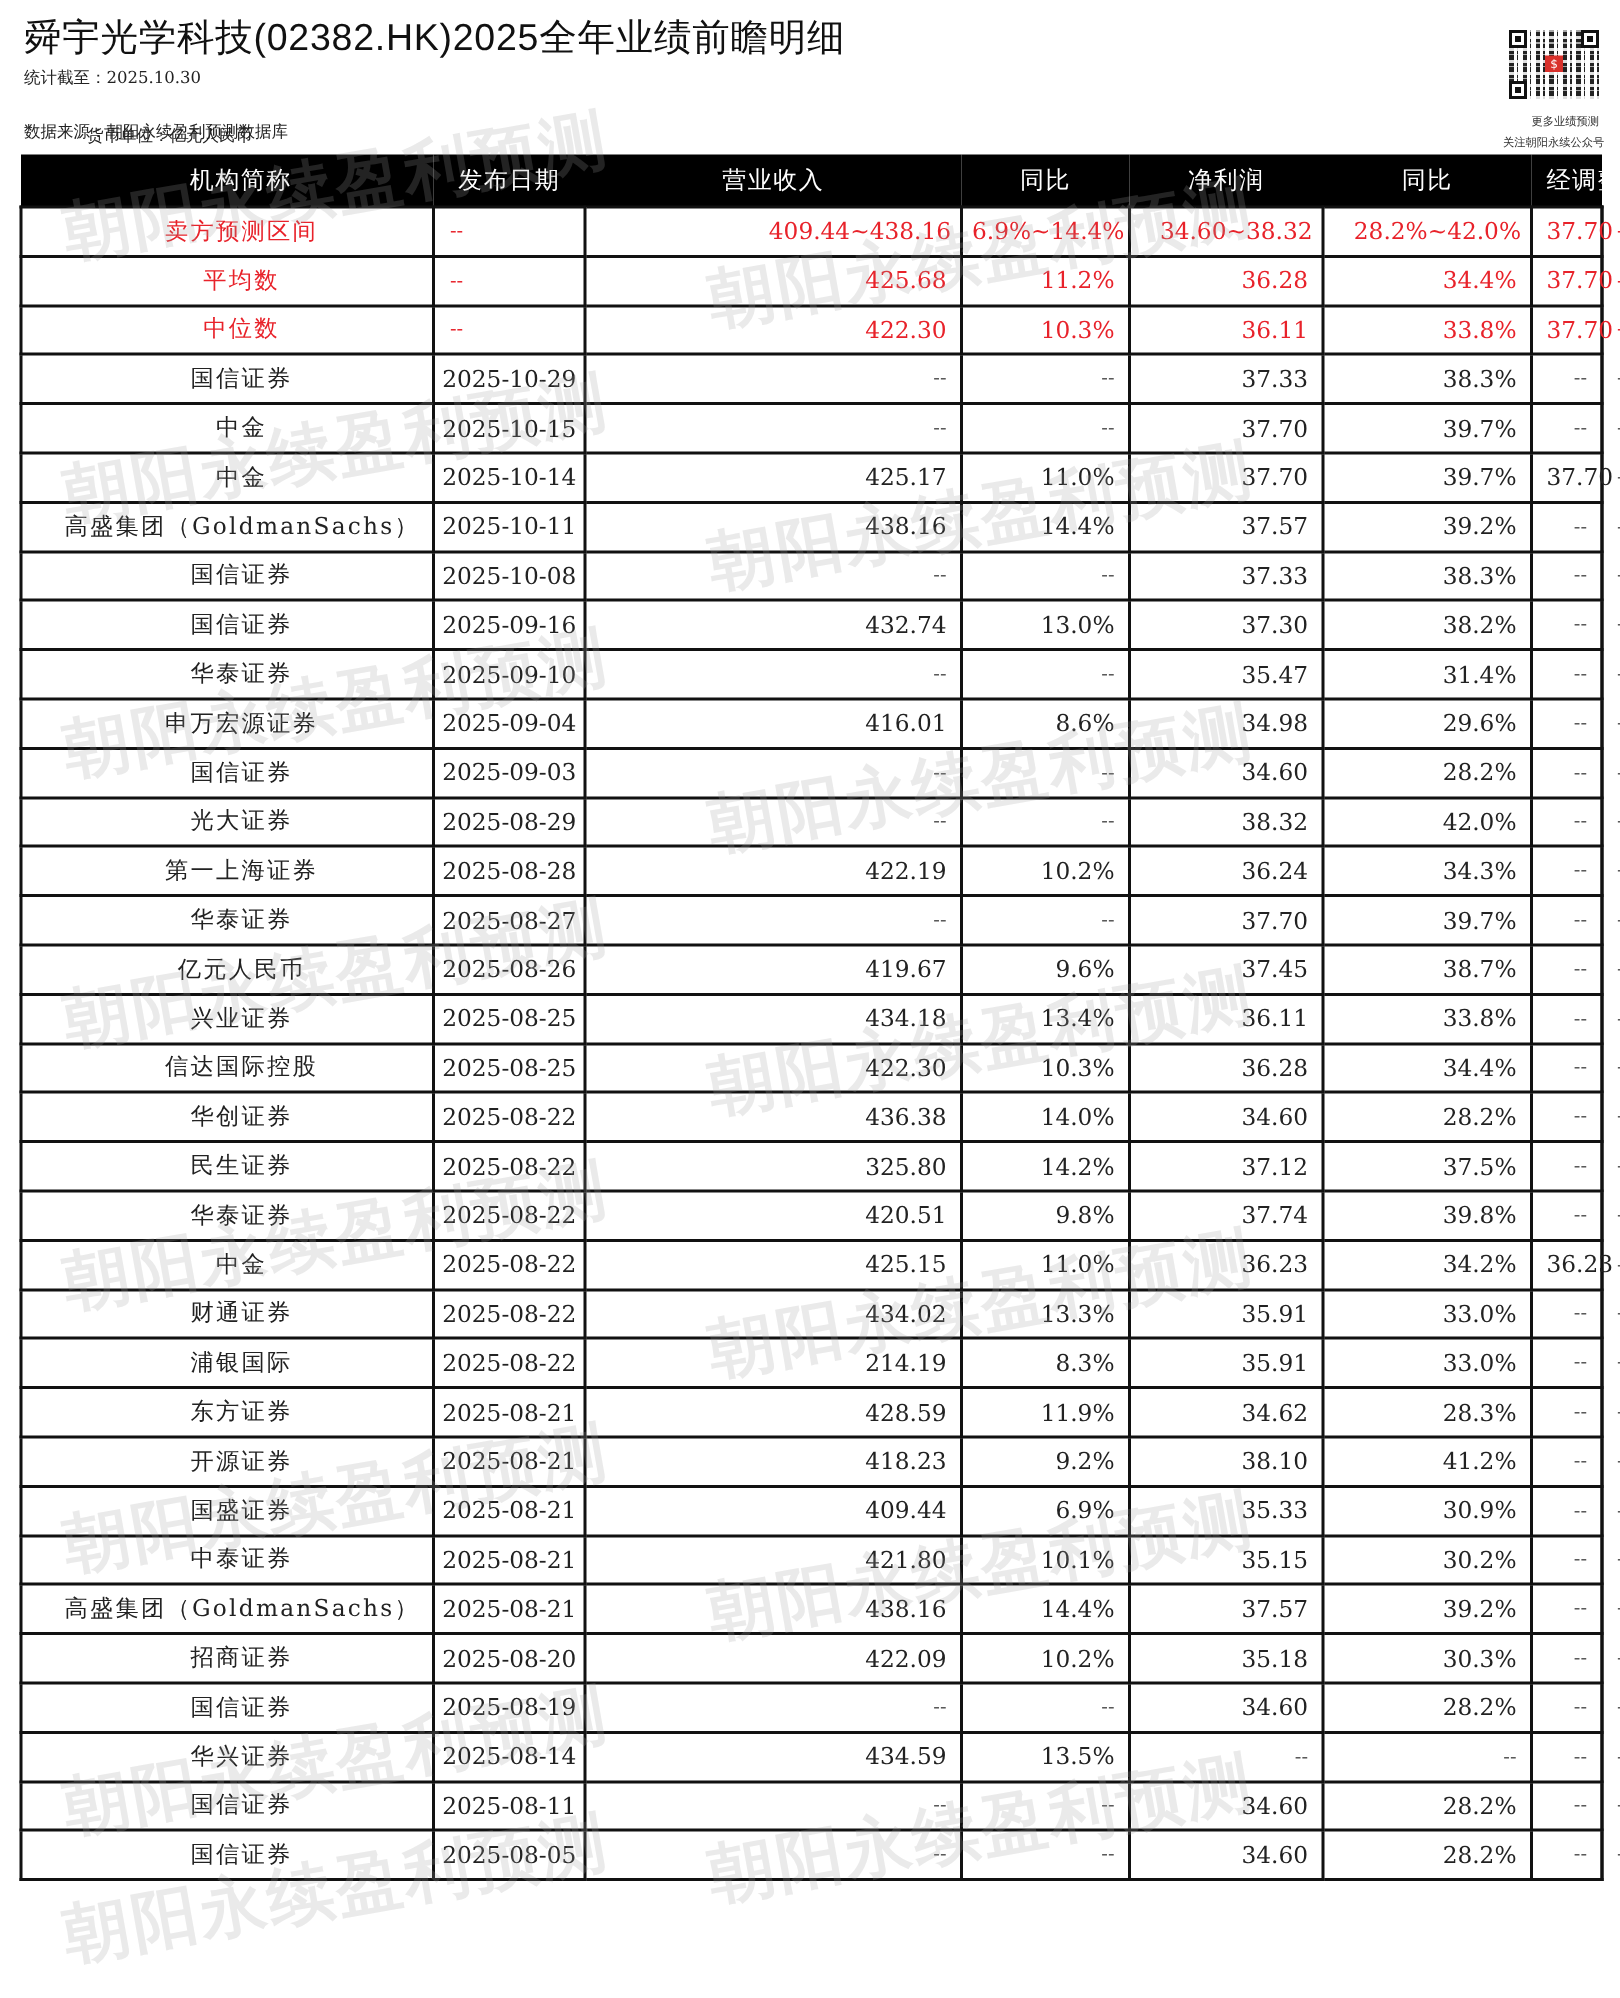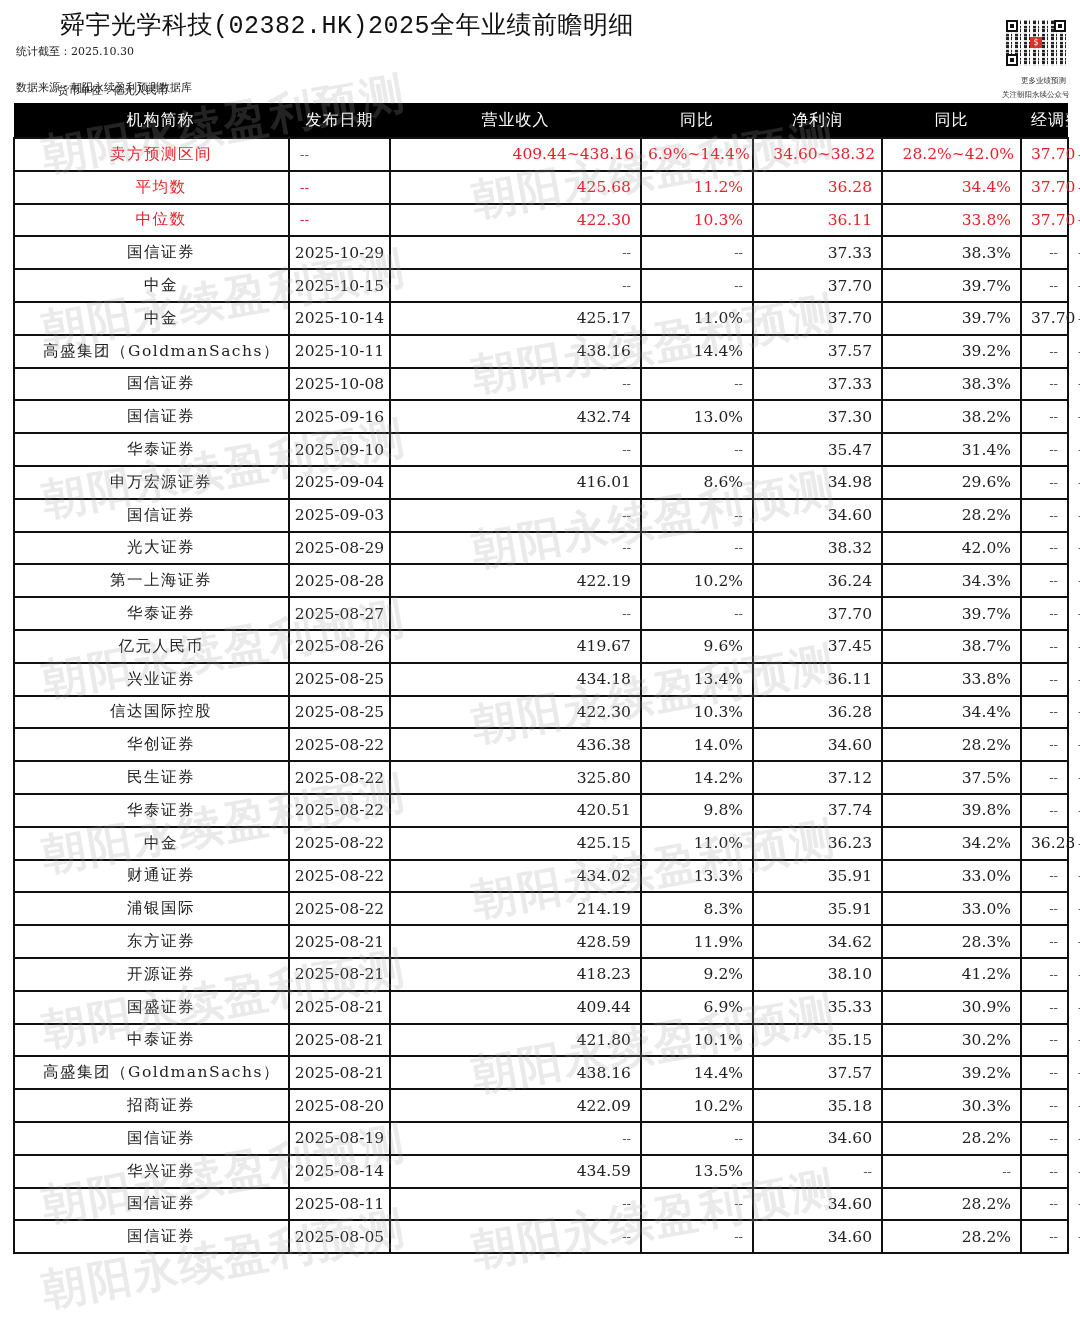--- a/index.html
+++ b/index.html
@@ -1,19 +1,19 @@
 <!DOCTYPE html>
 <html><head>
 <meta charset="utf-8">
 <style>
   html, body { margin: 0; padding: 0; background: #ffffff; }
   body { width: 1080px; height: 1332px; position: relative; overflow: hidden;
          font-family: "DejaVu Serif", "Liberation Serif", serif; color: #222; }
   .title { position: absolute; left: 16px; top: 8px; font-size: 25px; color: #111;
-           font-family: Liberation Mono, monospace; letter-spacing: 0.5px; white-space: nowrap; margin-left: 44px; }
+           font-family: Liberation Sans, sans-serif; letter-spacing: 0.5px; white-space: nowrap; }
   .meta { position: absolute; left: 16px; font-size: 11px; color: #222; white-space: nowrap;
           font-family: "DejaVu Serif", "Liberation Serif", serif; }
   .qr-wrap { position: absolute; right: 14px; top: 20px; width: 64px; text-align: right; }
   .qr { width: 60px; height: 46px; margin-left: auto; position: relative;
         background:
           repeating-linear-gradient(90deg, #222 0 3px, #fff 3px 5px, #222 5px 6px, #fff 6px 9px),
           #fff; background-blend-mode: normal; }
   .qr::before { content: ""; position: absolute; inset: 0;
         background: repeating-linear-gradient(0deg, rgba(255,255,255,0.85) 0 2px, transparent 2px 5px, rgba(255,255,255,0.6) 5px 6px, transparent 6px 8px); }
   .qr .corner { position: absolute; width: 12px; height: 12px; border: 2px solid #111; background: #fff; box-sizing: border-box; z-index: 2; }

